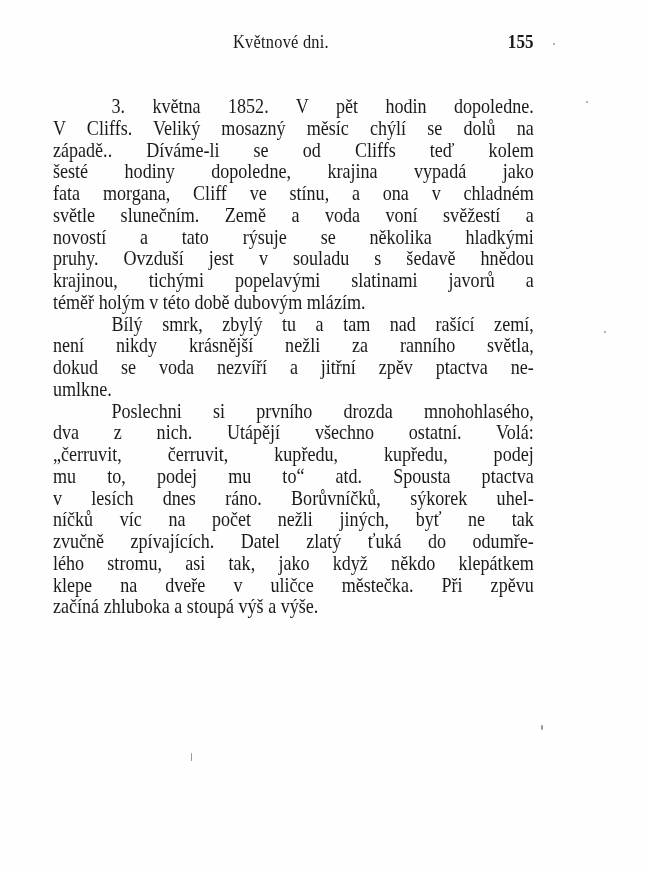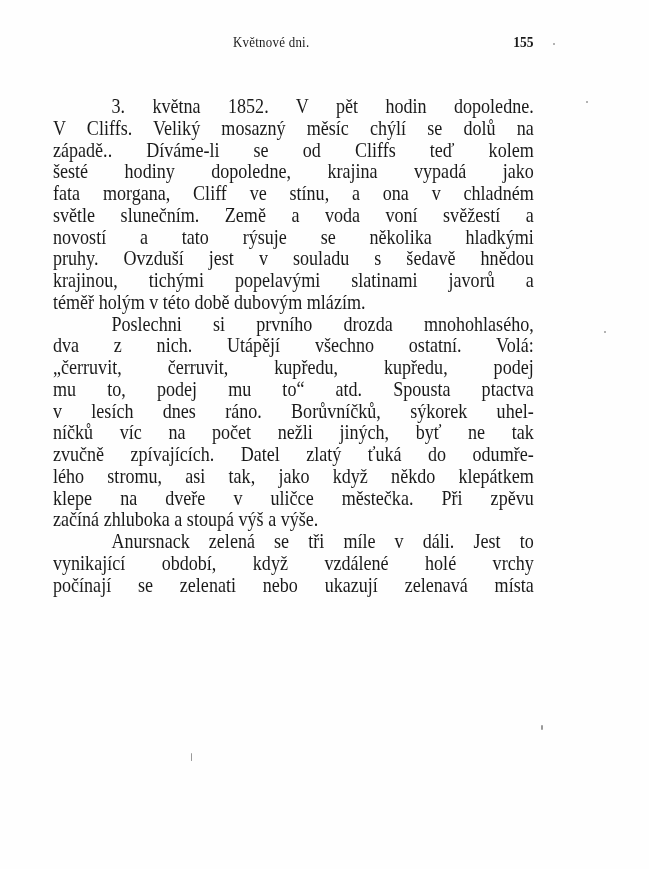--- a/index.html
+++ b/index.html
@@ -20,21 +20,21 @@
       left: 0; top: 0;
       width: 649px; height: 869px;
       background: #fefefe;
     }
     .running-head {
       position: absolute;
       top: 31px;
       left: 53px;
       width: 482px;
       height: 22px;
-      font-size: 15px;
+      font-size: 19px;
       line-height: 22px;
     }
     .running-title {
       position: absolute;
       left: 180px;
       top: 0;
       transform: scaleX(0.86);
       transform-origin: left center;
       white-space: nowrap;
       letter-spacing: 0.3px;
@@ -101,39 +101,40 @@
       <span class="line">západě.. Díváme-li se od Cliffs teď kolem</span>
       <span class="line">šesté hodiny dopoledne, krajina vypadá jako</span>
       <span class="line">fata morgana, Cliff ve stínu, a ona v chladném</span>
       <span class="line">světle slunečním. Země a voda voní svěžestí a</span>
       <span class="line">novostí a tato rýsuje se několika hladkými</span>
       <span class="line">pruhy. Ovzduší jest v souladu s šedavě hnědou</span>
       <span class="line">krajinou, tichými popelavými slatinami javorů a</span>
       <span class="line last">téměř holým v této době dubovým mlázím.</span>
     </div>
 
+    <div>
+      <span class="line indent">Bílý smrk, zbylý tu a tam nad rašící zemí,</span>
+      <span class="line">není nikdy krásnější nežli za ranního světla,</span>
+      <span class="line">dokud se voda nezvíří a jitřní zpěv ptactva ne-</span>
+      <span class="line last">umlkne.</span>
+    </div>
 
     <div>
       <span class="line indent">Poslechni si prvního drozda mnohohlasého,</span>
       <span class="line">dva z nich. Utápějí všechno ostatní. Volá:</span>
       <span class="line">„čerruvit, čerruvit, kupředu, kupředu, podej</span>
       <span class="line">mu to, podej mu to“ atd. Spousta ptactva</span>
       <span class="line">v lesích dnes ráno. Borůvníčků, sýkorek uhel-</span>
       <span class="line">níčků víc na počet nežli jiných, byť ne tak</span>
       <span class="line">zvučně zpívajících. Datel zlatý ťuká do odumře-</span>
       <span class="line">lého stromu, asi tak, jako když někdo klepátkem</span>
       <span class="line">klepe na dveře v uličce městečka. Při zpěvu</span>
       <span class="line last">začíná zhluboka a stoupá výš a výše.</span>
     </div>
 
-    <div>
-      <span class="line indent">Anursnack zelená se tři míle v dáli. Jest to</span>
-      <span class="line">vynikající období, když vzdálené holé vrchy</span>
-      <span class="line">počínají se zelenati nebo ukazují zelenavá místa</span>
-    </div>
 
   </div>
 
   <span class="speck" style="left:553px;top:43px;width:2px;height:2px;"></span>
   <span class="speck" style="left:586px;top:101px;width:2px;height:2px;"></span>
   <span class="speck" style="left:604px;top:331px;width:2px;height:2px;"></span>
   <span class="speck" style="left:541px;top:725px;width:2px;height:5px;border-radius:1px;"></span>
   <span class="speck" style="left:191px;top:753px;width:1px;height:8px;border-radius:1px;"></span>
 </div>
 

